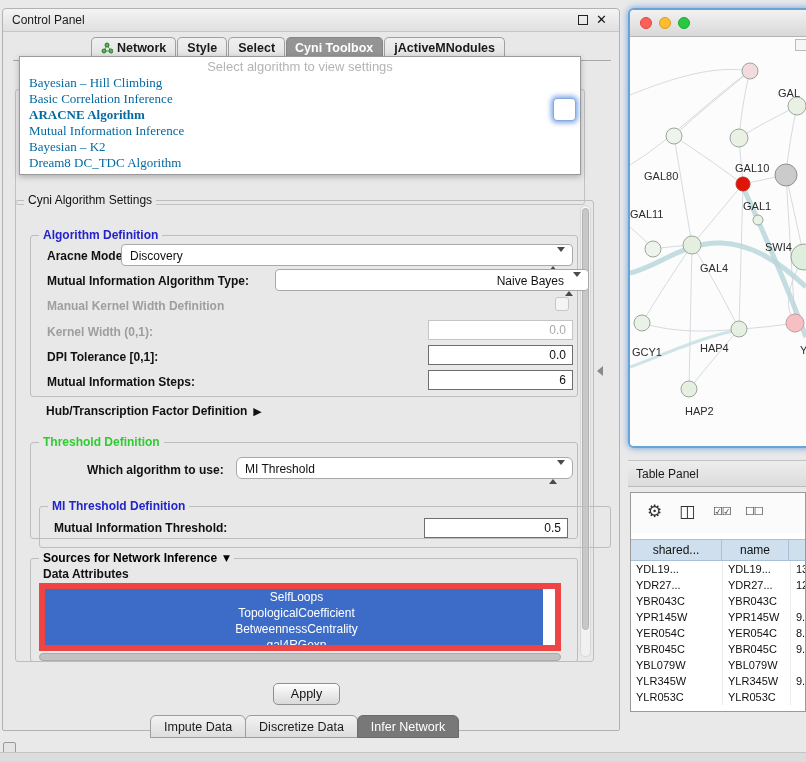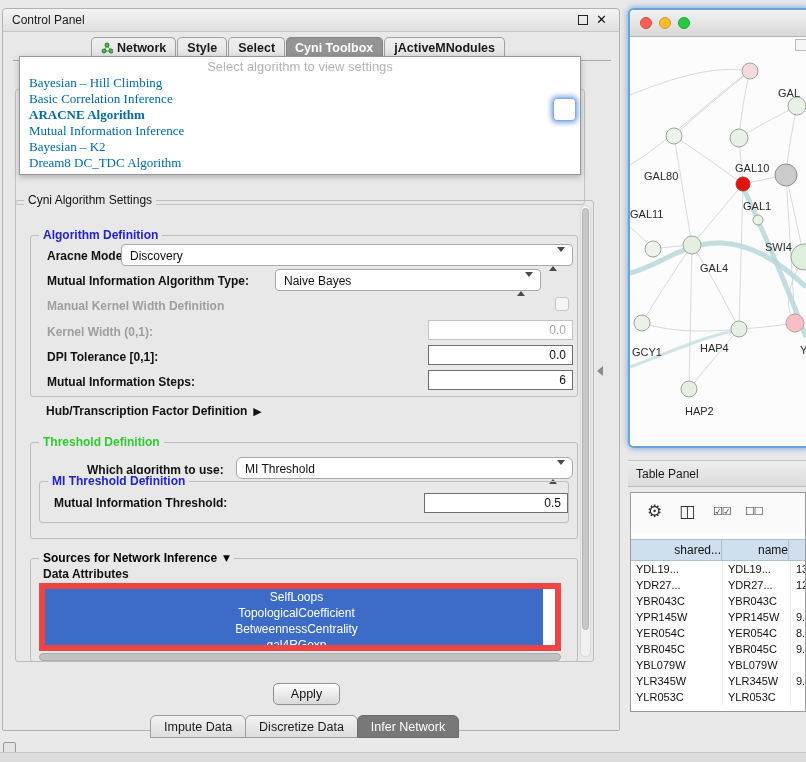--- a/index.html
+++ b/index.html
@@ -137,21 +137,21 @@
   #table-bar-title{position:absolute;left:8px;top:6px;font-size:12px;color:#1a1a1a;}
   #table-window{
     position:absolute;left:630px;top:492px;width:176px;height:220px;
     background:#fff;border:1px solid #9a9a9a;box-sizing:border-box;overflow:hidden;
   }
   #table-toolbar{position:relative;height:40px;background:#fbfbfb;}
   .tb-icon{position:absolute;font-family:"DejaVu Sans",sans-serif;color:#333;}
   #tbl-header{position:absolute;left:0;top:46px;height:22px;display:flex;}
   .th{
     background:#cfdfee;border:1px solid #a9c0d6;margin-left:-1px;box-sizing:border-box;
-    font-size:12px;text-align:right;line-height:20px;color:#111;
+    font-size:12px;text-align:center;line-height:20px;color:#111;
   }
   .tr{position:absolute;left:0;height:16px;display:flex;}
   .td{font-size:11px;line-height:16px;padding-left:5px;box-sizing:border-box;border-right:1px solid #ececec;white-space:nowrap;overflow:hidden;color:#111;}
 
   
   #divider-grip{
     position:absolute;left:597px;top:366px;width:0;height:0;
     border-top:5px solid transparent;border-bottom:5px solid transparent;border-right:6px solid #8a8a8a;
   }
   #mini-panel-icon{position:absolute;left:3px;top:742px;width:13px;height:13px;background:#e4e4e4;border:1px solid #9a9a9a;border-radius:2px;box-sizing:border-box;}
@@ -218,21 +218,21 @@
     <div class="group" style="left:14px;top:34px;width:548px;height:162px;padding-left:38px;">
       <span class="gtitle blue">Algorithm Definition</span>
 
       <span class="lbl" style="left:16px;top:13px;">Aracne Mode:</span>
       <div class="combo" style="left:90px;top:8px;width:452px;">
         <span>Discovery</span>
         <span class="arrows"><span class="tri-up"></span><span class="tri-dn"></span></span>
       </div>
 
       <span class="lbl" style="left:16px;top:38px;">Mutual Information Algorithm Type:</span>
-      <div class="combo" style="left:244px;top:33px;width:266px;">
+      <div class="combo" style="left:244px;top:33px;width:314px;text-align:right;">
         <span>Naive Bayes</span>
         <span class="arrows"><span class="tri-up"></span><span class="tri-dn"></span></span>
       </div>
 
       <span class="lbl dis" style="left:16px;top:63px;">Manual Kernel Width Definition</span>
       <span class="checkbox" style="left:524px;top:61px;"></span>
 
       <span class="lbl dis" style="left:16px;top:89px;">Kernel Width (0,1):</span>
       <div class="field dis" style="left:397px;top:84px;width:145px;">0.0</div>
 
@@ -250,21 +250,21 @@
 
     <div class="group" style="left:14px;top:241px;width:548px;height:97px;">
       <span class="gtitle green">Threshold Definition</span>
 
       <span class="lbl" style="left:56px;top:20px;">Which algorithm to use:</span>
       <div class="combo" style="left:205px;top:14px;width:337px;border-radius:6px;">
         <span>MI Threshold</span>
         <span class="arrows"><span class="tri-up"></span><span class="tri-dn"></span></span>
       </div>
 
-      <div class="group" style="left:8px;top:38px;width:530px;height:42px;">
+      <div class="group" style="left:8px;top:63px;width:572px;height:42px;">
         <span class="gtitle blue">MI Threshold Definition</span>
         <span class="lbl" style="left:14px;top:14px;">Mutual Information Threshold:</span>
         <div class="field" style="left:384px;top:11px;width:144px;">0.5</div>
       </div>
     </div>
 
     <div class="group" style="left:14px;top:357px;width:548px;height:104px;">
       <span class="gtitle boldblack" style="display:flex;align-items:center;gap:6px;">
         <span>Sources for Network Inference</span>
         <span class="icon-glyph" style="font-size:9px;">▼</span>

